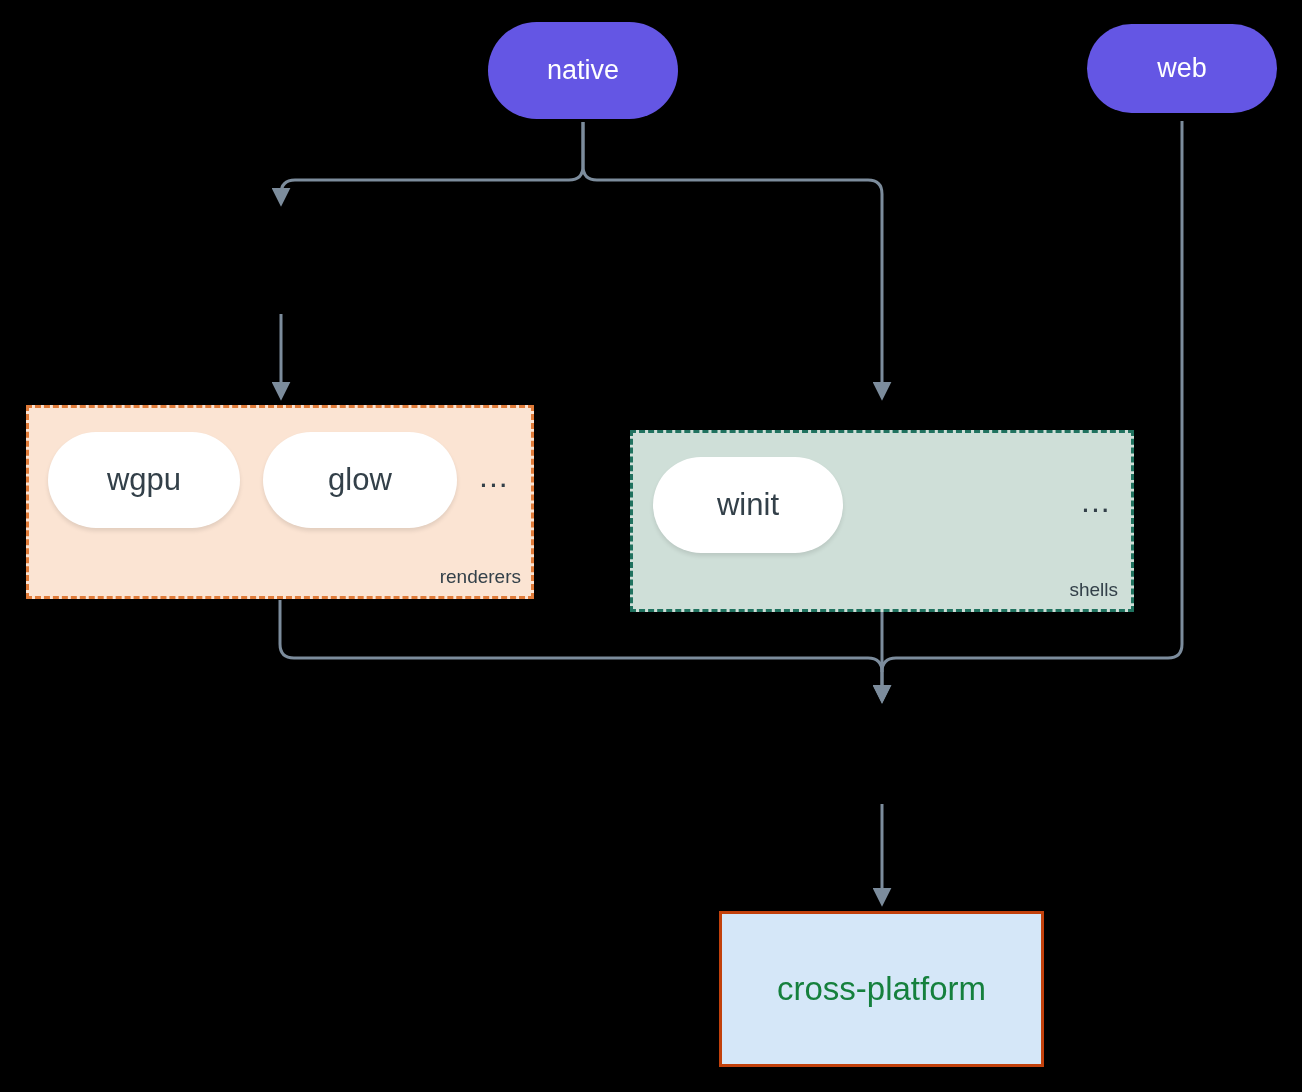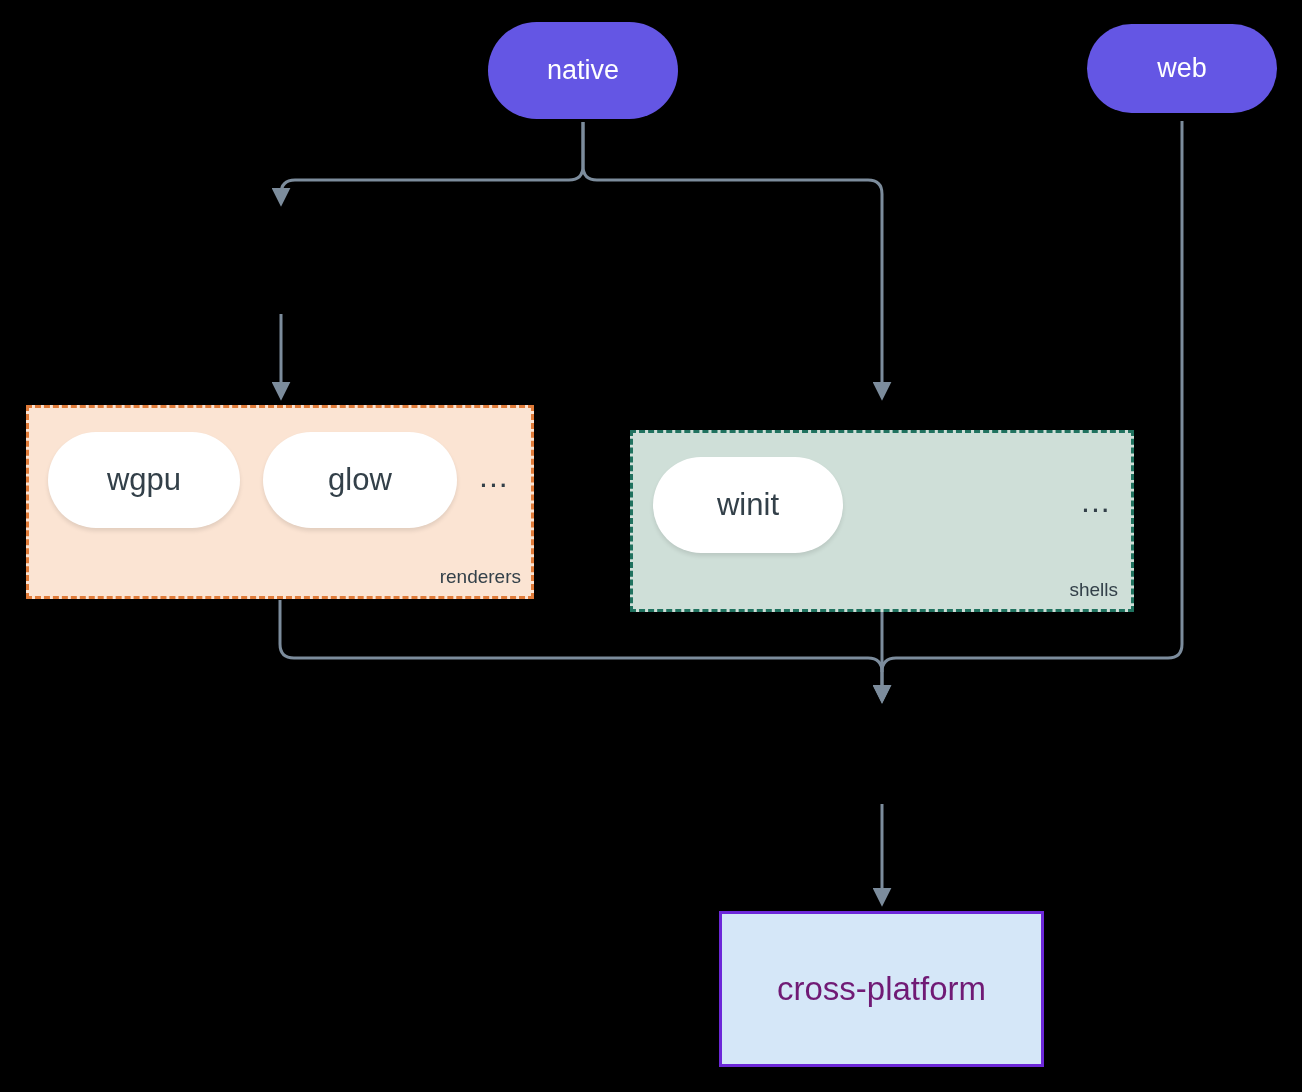--- a/index.html
+++ b/index.html
@@ -46,26 +46,26 @@
     position: absolute;
     font-size: 32px;
     color: #334049;
     letter-spacing: 1px;
   }
 
   .app-box {
     position: absolute;
     box-sizing: border-box;
     background: #d5e7f8;
-    border: 3px solid #6d28d9;
+    border: 3px solid #c2410c;
     display: flex;
     flex-direction: column;
     align-items: center;
     justify-content: center;
-    color: #701a75;
+    color: #15803d;
     font-size: 33px;
     line-height: 48px;
   }
 </style>
 </head>
 <body>
 
 <div class="stage">
 
   <svg class="edges" width="1302" height="1092" viewBox="0 0 1302 1092">

